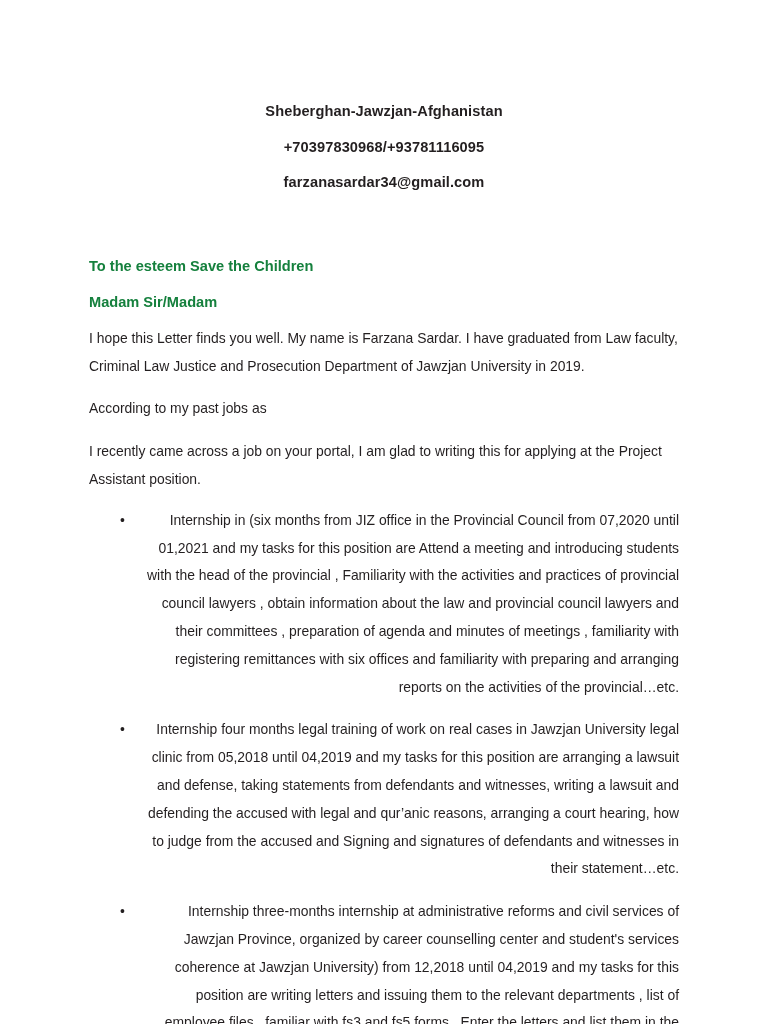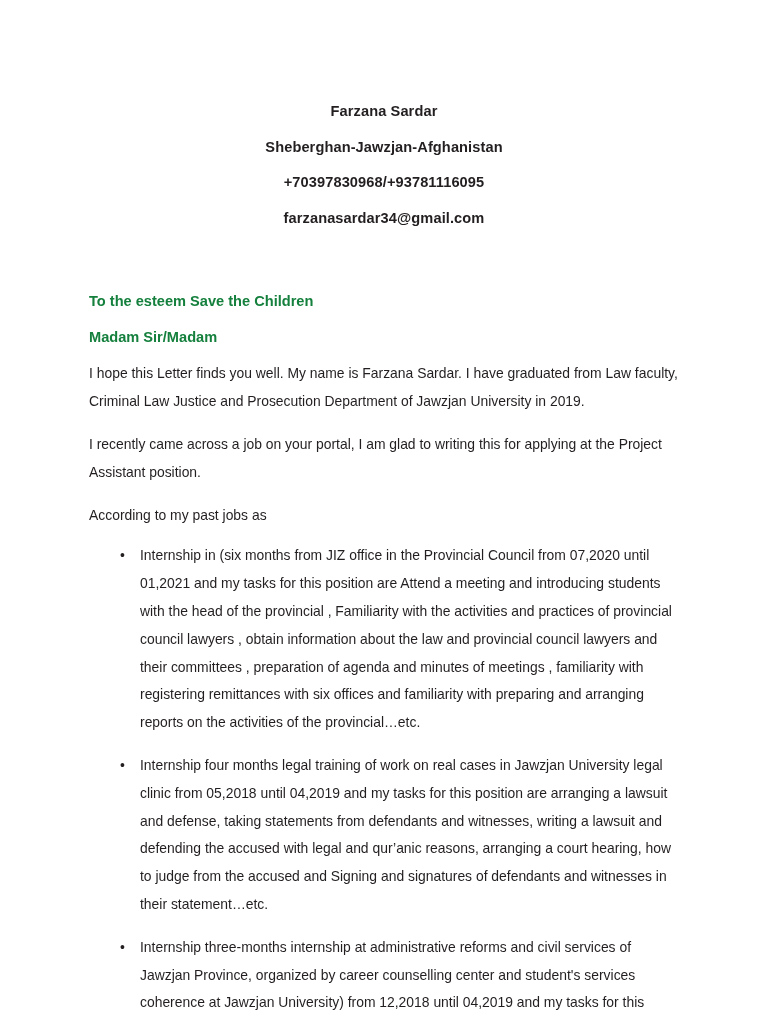--- a/index.html
+++ b/index.html
@@ -92,44 +92,44 @@
     position: absolute;
     left: 31px;
     top: 0;
     width: 12px;
     font-size: 13.9px;
     line-height: 27.8px;
     color: #231f20;
   }
   .bullet-text {
     display: block;
+    text-align: right;
   }
 </style>
 </head>
 <body>
 
 <div class="page">
   <div class="content">
 
     <div class="letterhead">
-      <div class="lh-line">Farzana Sardar</div>
       <div class="lh-line">Sheberghan-Jawzjan-Afghanistan</div>
       <div class="lh-line">+70397830968/+93781116095</div>
       <div class="lh-line">farzanasardar34@gmail.com</div>
     </div>
 
     <div class="salutation">
       <div class="sal-line">To the esteem Save the Children</div>
       <div class="sal-line">Madam Sir/Madam</div>
     </div>
 
     <div class="body-block">
       <p class="para">I hope this Letter finds you well. My name is Farzana Sardar. I have graduated from Law faculty, Criminal Law Justice and Prosecution Department of Jawzjan University in 2019.</p>
+      <p class="para">According to my past jobs as</p>
       <p class="para">I recently came across a job on your portal, I am glad to writing this for applying at the Project Assistant position.</p>
-      <p class="para">According to my past jobs as</p>
     </div>
 
     <ul class="bullets">
       <li class="bullet-item">
         <span class="bullet-marker">•</span>
         <span class="bullet-text">Internship in (six months from JIZ office in the Provincial Council from 07,2020  until 01,2021 and my tasks for this position are Attend a meeting and introducing students with the head of the provincial , Familiarity with the activities and practices of provincial council lawyers , obtain information about the law and provincial council lawyers and their committees , preparation of agenda and minutes of meetings , familiarity with registering remittances with six offices and familiarity with preparing and arranging reports on the activities of the provincial…etc.</span>
       </li>
       <li class="bullet-item">
         <span class="bullet-marker">•</span>
         <span class="bullet-text">Internship four months legal training of work on real cases in Jawzjan University legal clinic from 05,2018 until 04,2019 and my tasks for this position are arranging a lawsuit and defense, taking statements from defendants and witnesses, writing a lawsuit and defending the accused with legal and qur’anic reasons, arranging a court hearing, how to judge from the accused and Signing and signatures of defendants and witnesses in their statement…etc.</span>

